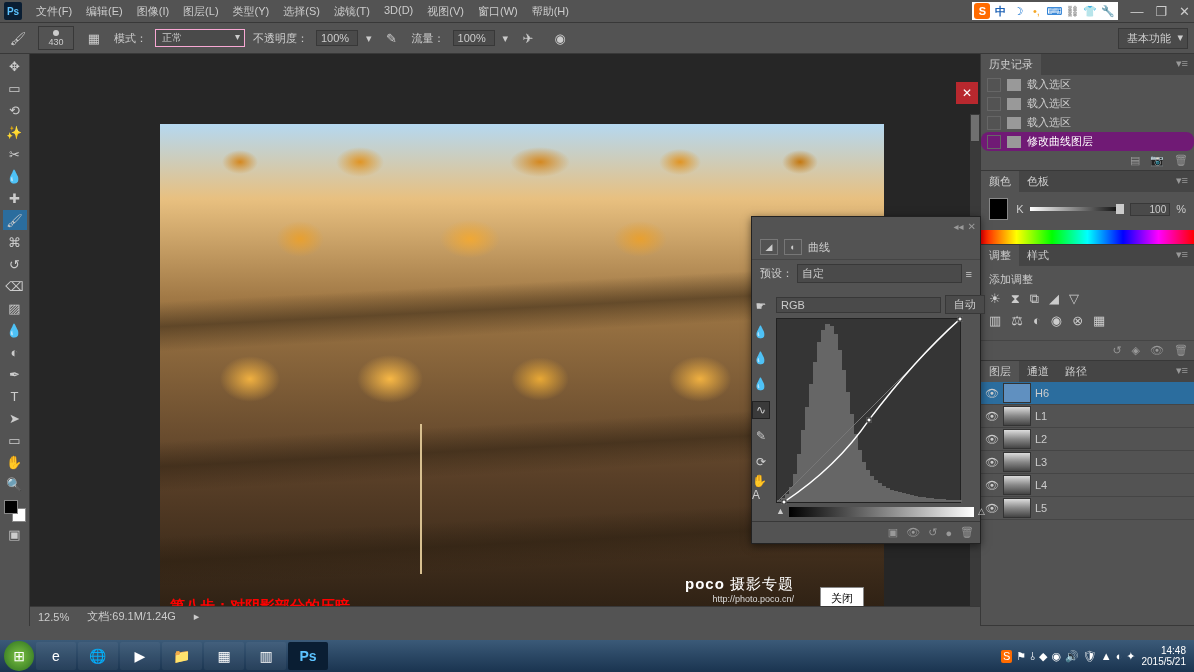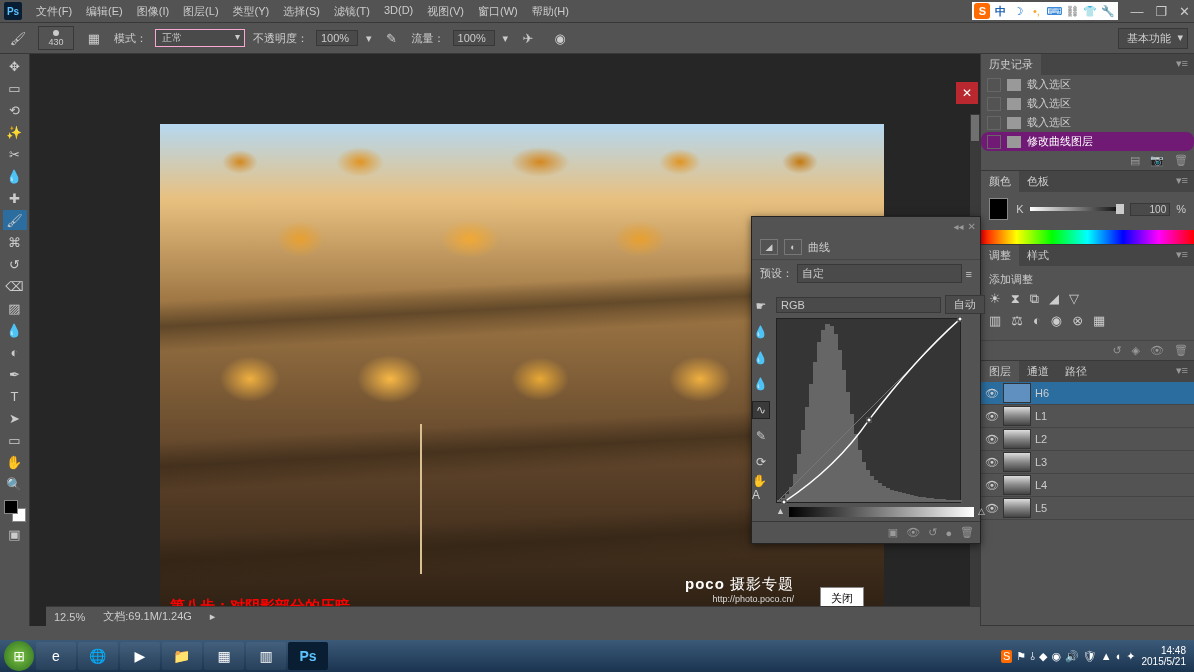--- a/index.html
+++ b/index.html
@@ -228,21 +228,21 @@
       <div class="watermark">
         <div class="wm-main"><b>poco</b> <span>摄影专题</span></div>
         <div class="wm-sub">http://photo.poco.cn/</div>
       </div>
       <div class="close-btn-canvas">关闭</div>
     </div>
     <div class="vslider" style="right:0;">
         <div class="vslider-thumb"></div>
       </div>
 
-    <div class="statusbar" style="position:absolute;bottom:0;left:16px;right:0;">
+    <div class="statusbar" style="position:absolute;bottom:0;left:0;right:0;">
       <span>12.5%</span>
       <span>文档:69.1M/1.24G</span>
       <span>▸</span>
     </div>
   </div>
 
   <div class="right-col">
 
     <div class="panel">
       <div class="panel-tabs">

